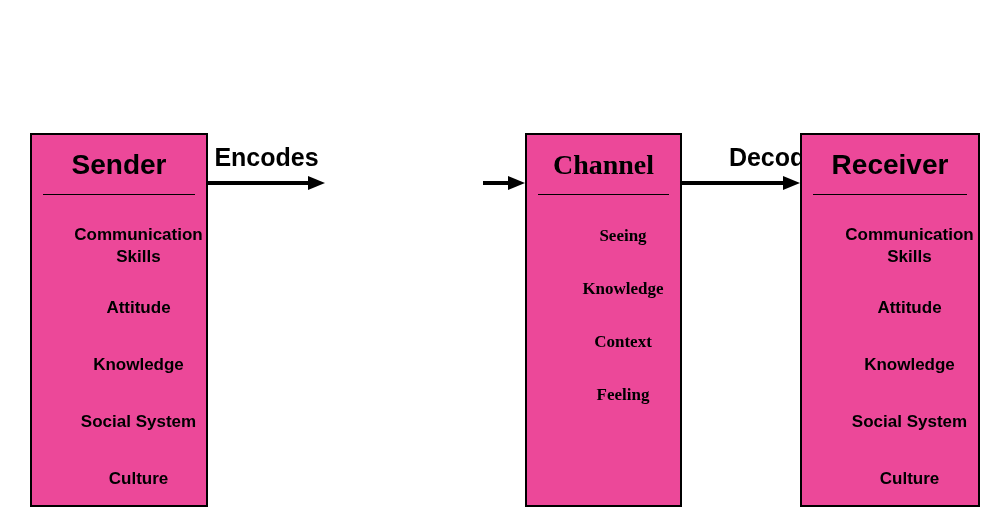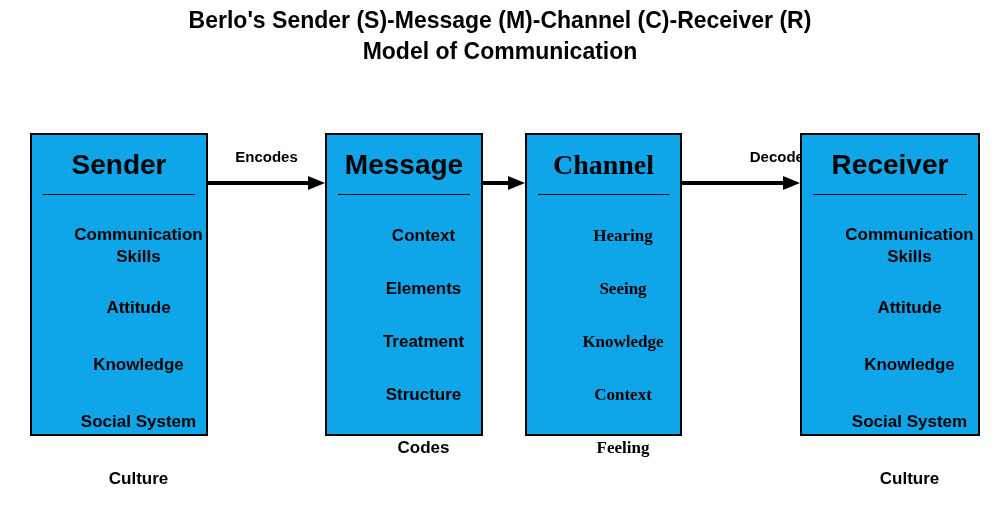--- a/index.html
+++ b/index.html
@@ -18,23 +18,23 @@
     left: 0;
     width: 100%;
     text-align: center;
     font-weight: bold;
     font-size: 23px;
     line-height: 31px;
   }
   .box {
     position: absolute;
     top: 133px;
-    height: 303px;
+    height: 374px;
     border: 2.5px solid #000000;
-    background: #0ea5e9;
+    background: #ec4899;
     box-sizing: border-box;
   }
   #box-sender   { left: 30px;  width: 178px; }
   #box-message  { left: 325px; width: 158px; }
   #box-channel  { left: 525px; width: 157px; font-family: Liberation Serif, serif; }
   #box-receiver { left: 800px; width: 180px; }
   .box-title {
     margin-top: 13px;
     text-align: center;
     font-weight: bold;
@@ -75,78 +75,62 @@
     height: 0;
     border-top: 7px solid transparent;
     border-bottom: 7px solid transparent;
     border-left: 17px solid #000000;
   }
   .arrow-label {
     position: absolute;
     top: 144px;
     text-align: center;
     font-weight: bold;
-    font-size: 15px;
+    font-size: 25px;
     line-height: 26px;
   }
   #arrow1-line  { left: 208px; width: 101px; }
   #arrow1-head  { left: 308px; }
   #arrow1-label { left: 208px; width: 117px; }
   #arrow2-line  { left: 483px; width: 26px; }
   #arrow2-head  { left: 508px; }
   #arrow3-line  { left: 682px; width: 102px; }
   #arrow3-head  { left: 783px; }
   #arrow3-label { left: 682px; width: 138px; padding-left: 30px; }
 </style>
 </head>
 <body>
 
 <div class="canvas">
 
-  <div class="title">
-    <div>Berlo's Sender (S)-Message (M)-Channel (C)-Receiver (R)</div>
-    <div>Model of Communication</div>
-  </div>
 
   <div class="box box-sr" id="box-sender">
     <div class="box-title">Sender</div>
     <div class="box-rule"></div>
     <div class="items">
       <div class="item">Communication Skills</div>
       <div class="item">Attitude</div>
       <div class="item">Knowledge</div>
       <div class="item">Social System</div>
       <div class="item">Culture</div>
     </div>
   </div>
 
   <div class="arrow-label" id="arrow1-label">Encodes</div>
   <div class="arrow-line" id="arrow1-line"></div>
   <div class="arrow-head" id="arrow1-head"></div>
 
-  <div class="box" id="box-message">
-    <div class="box-title">Message</div>
-    <div class="box-rule"></div>
-    <div class="items">
-      <div class="item">Context</div>
-      <div class="item">Elements</div>
-      <div class="item">Treatment</div>
-      <div class="item">Structure</div>
-      <div class="item">Codes</div>
-    </div>
-  </div>
 
   <div class="arrow-line" id="arrow2-line"></div>
   <div class="arrow-head" id="arrow2-head"></div>
 
   <div class="box" id="box-channel">
     <div class="box-title">Channel</div>
     <div class="box-rule"></div>
     <div class="items">
-      <div class="item">Hearing</div>
       <div class="item">Seeing</div>
       <div class="item">Knowledge</div>
       <div class="item">Context</div>
       <div class="item">Feeling</div>
     </div>
   </div>
 
   <div class="arrow-label" id="arrow3-label">Decodes</div>
   <div class="arrow-line" id="arrow3-line"></div>
   <div class="arrow-head" id="arrow3-head"></div>

